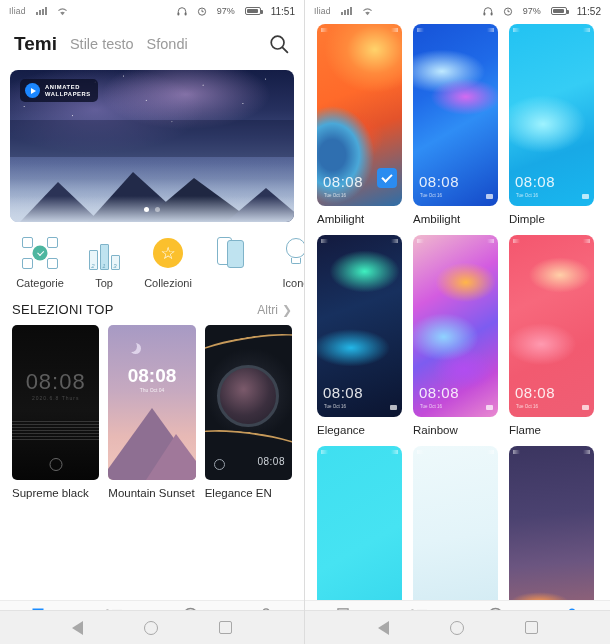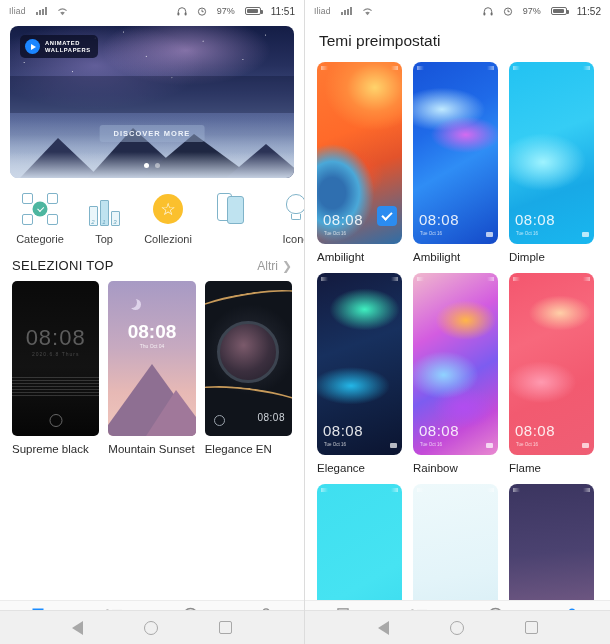--- a/index.html
+++ b/index.html
@@ -333,20 +333,32 @@
           <path d="M5 3.6 V5.7 H6.6" stroke="#6d6d6d" stroke-width="1" fill="none"></path>
         </svg>
         <span class="sb-pct">97%</span>
         <span class="batt">
             <i></i>
           </span>
         <span class="sb-time">11:51</span>
       </div>
     </div>
 
+    <div class="appbar">
+      <span class="title-main">Temi</span>
+      <span class="tab-txt">Stile testo</span>
+      <span class="tab-txt">Sfondi</span>
+      <span class="spacer"></span>
+      <span class="search-ic">
+        <svg width="22" height="22" viewBox="0 0 22 22">
+          <circle cx="9.6" cy="9.6" r="6.4" stroke="#3a3a3a" stroke-width="1.7" fill="none"></circle>
+          <line x1="14.4" y1="14.4" x2="19.4" y2="19.4" stroke="#3a3a3a" stroke-width="1.8" stroke-linecap="round"></line>
+        </svg>
+      </span>
+    </div>
 
     <div class="content-area">
 
       <div class="banner">
         <div class="stars"></div>
         <div class="mountains"></div>
         <div class="peak p1"></div>
         <div class="peak p2"></div>
         <div class="peak p3"></div>
         <div class="peak p4"></div>
@@ -356,21 +368,20 @@
           <span class="aw-play">
               <span></span>
             </span>
           <span class="aw-text">
             <span>ANIMATED</span><br>
             <span>WALLPAPERS</span>
           </span>
         </div>
 
         <div class="banner-strip"></div>
-        <div class="discover">DISCOVER MORE</div>
         <div class="dots">
           <i class="on"></i>
           <i></i>
         </div>
       </div>
 
       <div class="cats">
         <div class="cat">
           <div class="cat-ic ic-grid">
             <i></i>
@@ -532,23 +543,20 @@
           <path d="M5 3.6 V5.7 H6.6" stroke="#6d6d6d" stroke-width="1" fill="none"></path>
         </svg>
         <span class="sb-pct">97%</span>
         <span class="batt">
             <i></i>
           </span>
         <span class="sb-time">11:52</span>
       </div>
     </div>
 
-    <div class="section-title-bar">
-      <span>Temi preimpostati</span>
-    </div>
 
     <div class="content-area">
       <div class="grid">
 
         <div class="gcell">
           <div class="gthumb w-positive">
             <span class="nib-l"></span>
             <span class="nib-r"></span>
             <span class="gclk">08:08</span>
             <span class="gsub">Tue Oct 16</span>

